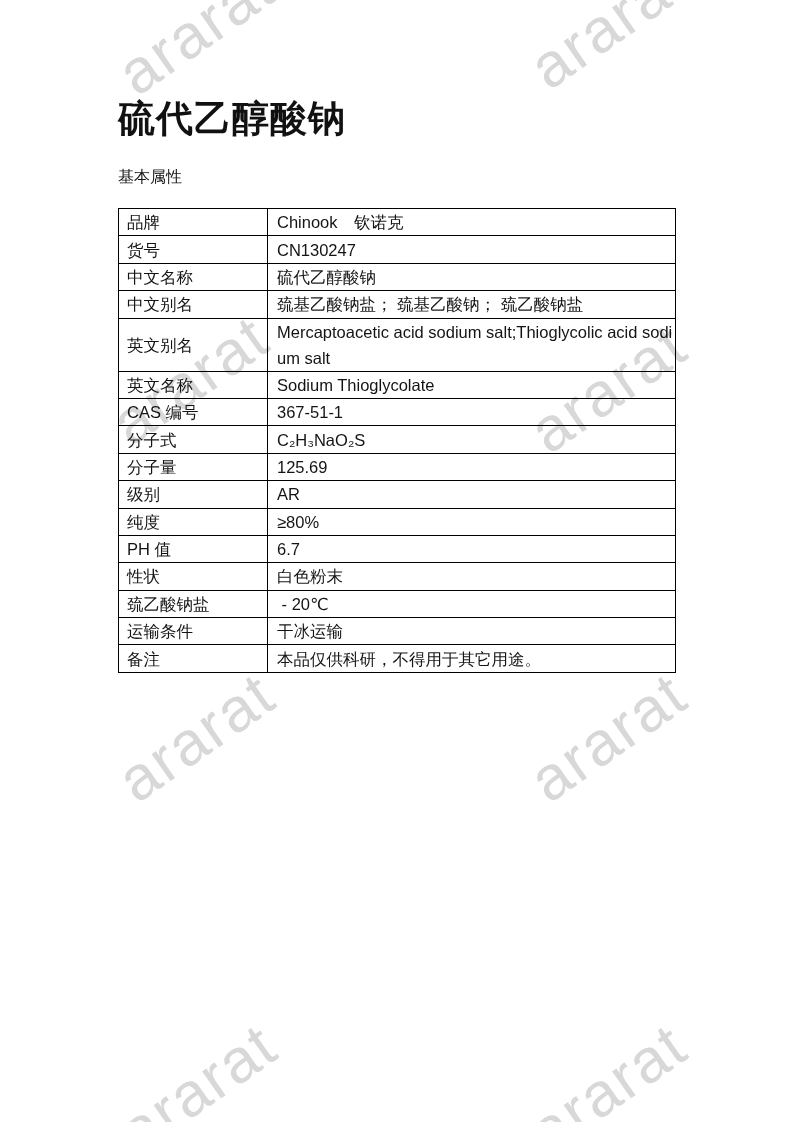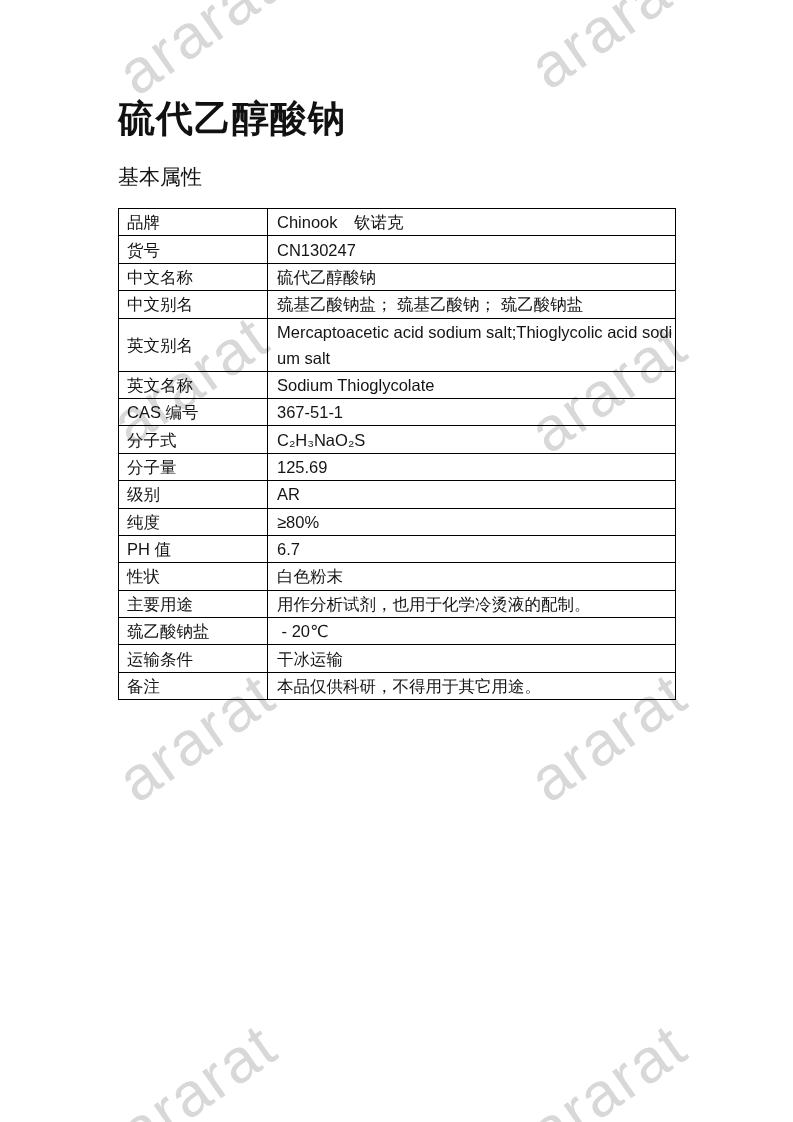--- a/index.html
+++ b/index.html
@@ -52,21 +52,21 @@
   .doc-title {
     margin: 0;
     font-size: 37px;
     line-height: 46px;
     font-weight: 600;
     letter-spacing: 1px;
     color: #111111;
   }
   .section-heading {
     margin: 24px 0 12px 0;
-    font-size: 21px;
+    font-size: 16px;
     line-height: 22px;
     font-weight: 400;
     color: #141414;
   }
   table.props {
     margin-top: 20px;
     border-collapse: collapse;
     table-layout: fixed;
     width: 557px;
   }
@@ -160,24 +160,20 @@
         </tr>
         <tr>
           <td class="label">PH 值</td>
           <td class="value">6.7</td>
         </tr>
         <tr>
           <td class="label">性状</td>
           <td class="value">白色粉末</td>
         </tr>
         <tr>
-          <td class="label">主要用途</td>
-          <td class="value">用作分析试剂，也用于化学冷烫液的配制。</td>
-        </tr>
-        <tr>
           <td class="label">巯乙酸钠盐</td>
           <td class="value"> - 20℃</td>
         </tr>
         <tr>
           <td class="label">运输条件</td>
           <td class="value">干冰运输</td>
         </tr>
         <tr>
           <td class="label">备注</td>
           <td class="value">本品仅供科研，不得用于其它用途。</td>

